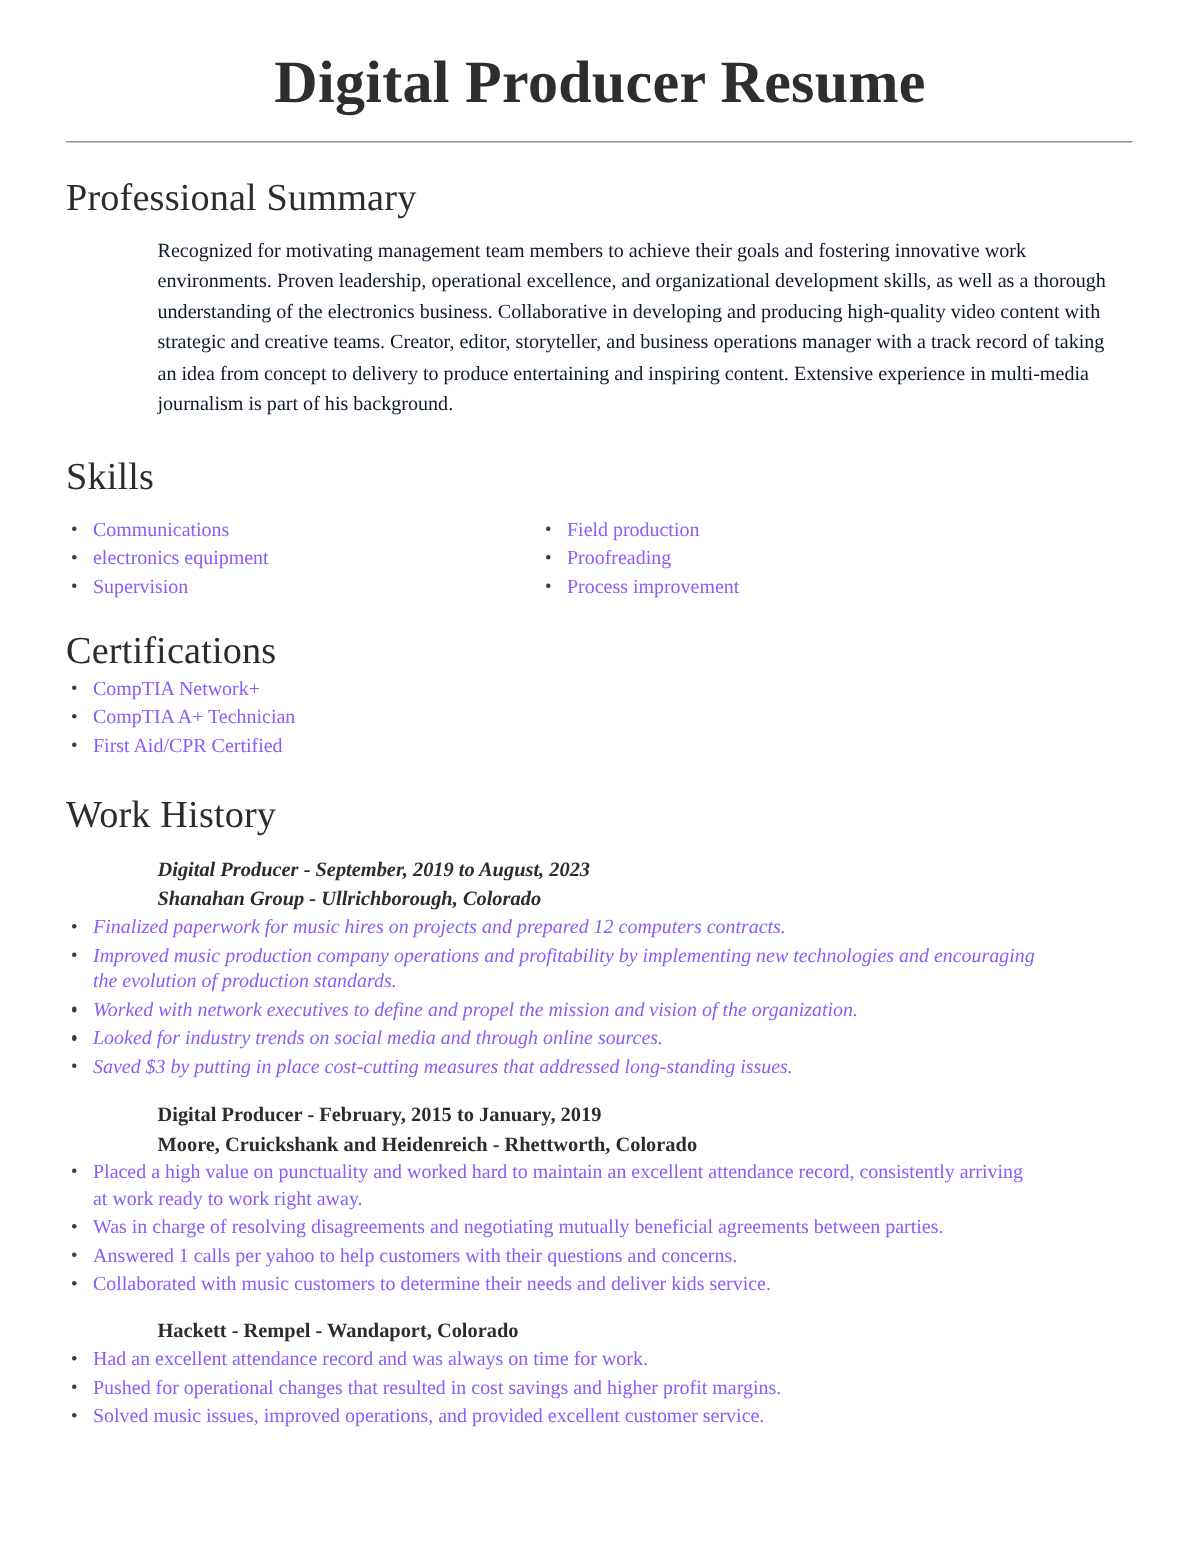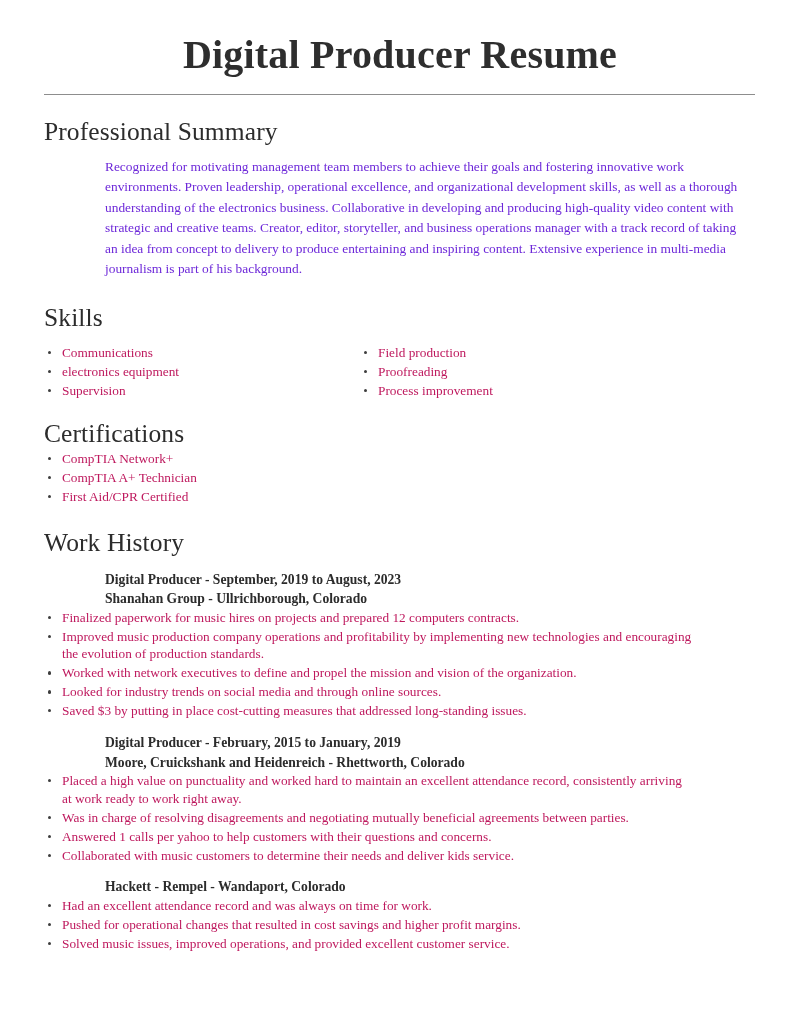--- a/index.html
+++ b/index.html
@@ -66,37 +66,37 @@
   }
   .sec-summary   { margin-top: 20px; }
   .sec-skills    { margin-top: 21px; }
   .sec-certs     { margin-top: 16px; }
   .sec-work      { margin-top: 20px; }
 
   .summary-body {
     margin: 9px 0 0 61px;
     font-size: 13.4px;
     line-height: 1.53;
-    color: #6d28d9;
+    color: #0f172a;
     max-width: 636px;
     text-align: left;
   }
 
   
   ul.bullets {
     list-style: none;
     margin: 0;
     padding: 0;
   }
   ul.bullets > li {
     position: relative;
     padding-left: 18px;
     font-size: 13.3px;
     line-height: 1.35;
-    color: #be185d;
+    color: #8b5cf6;
     margin: 0 0 1px 0;
   }
   ul.bullets > li::before {
     content: "";
     position: absolute;
     left: 4px;
     top: 7px;
     width: 3.2px;
     height: 3.2px;
     border-radius: 50%;
@@ -108,21 +108,21 @@
     display: flex;
     gap: 0;
   }
   .skills-col-left  { width: 316px; margin-left: 114px; }
   .skills-col-right { width: 300px; }
 
   .certs-list { margin: 9px 0 0 114px; }
 
   
   .job { margin-top: 13px; }
-  .job:first-of-type { margin-top: 11px; }
+  .job:first-of-type { margin-top: 11px; font-style: italic; }
   .job-head {
     margin-left: 61px;
     font-size: 13.6px;
     font-weight: 700;
     line-height: 1.42;
     color: #2c2c2c;
   }
   .job-line { display: block; }
   .job-bullets {
     margin: 8px 0 0 61px;

